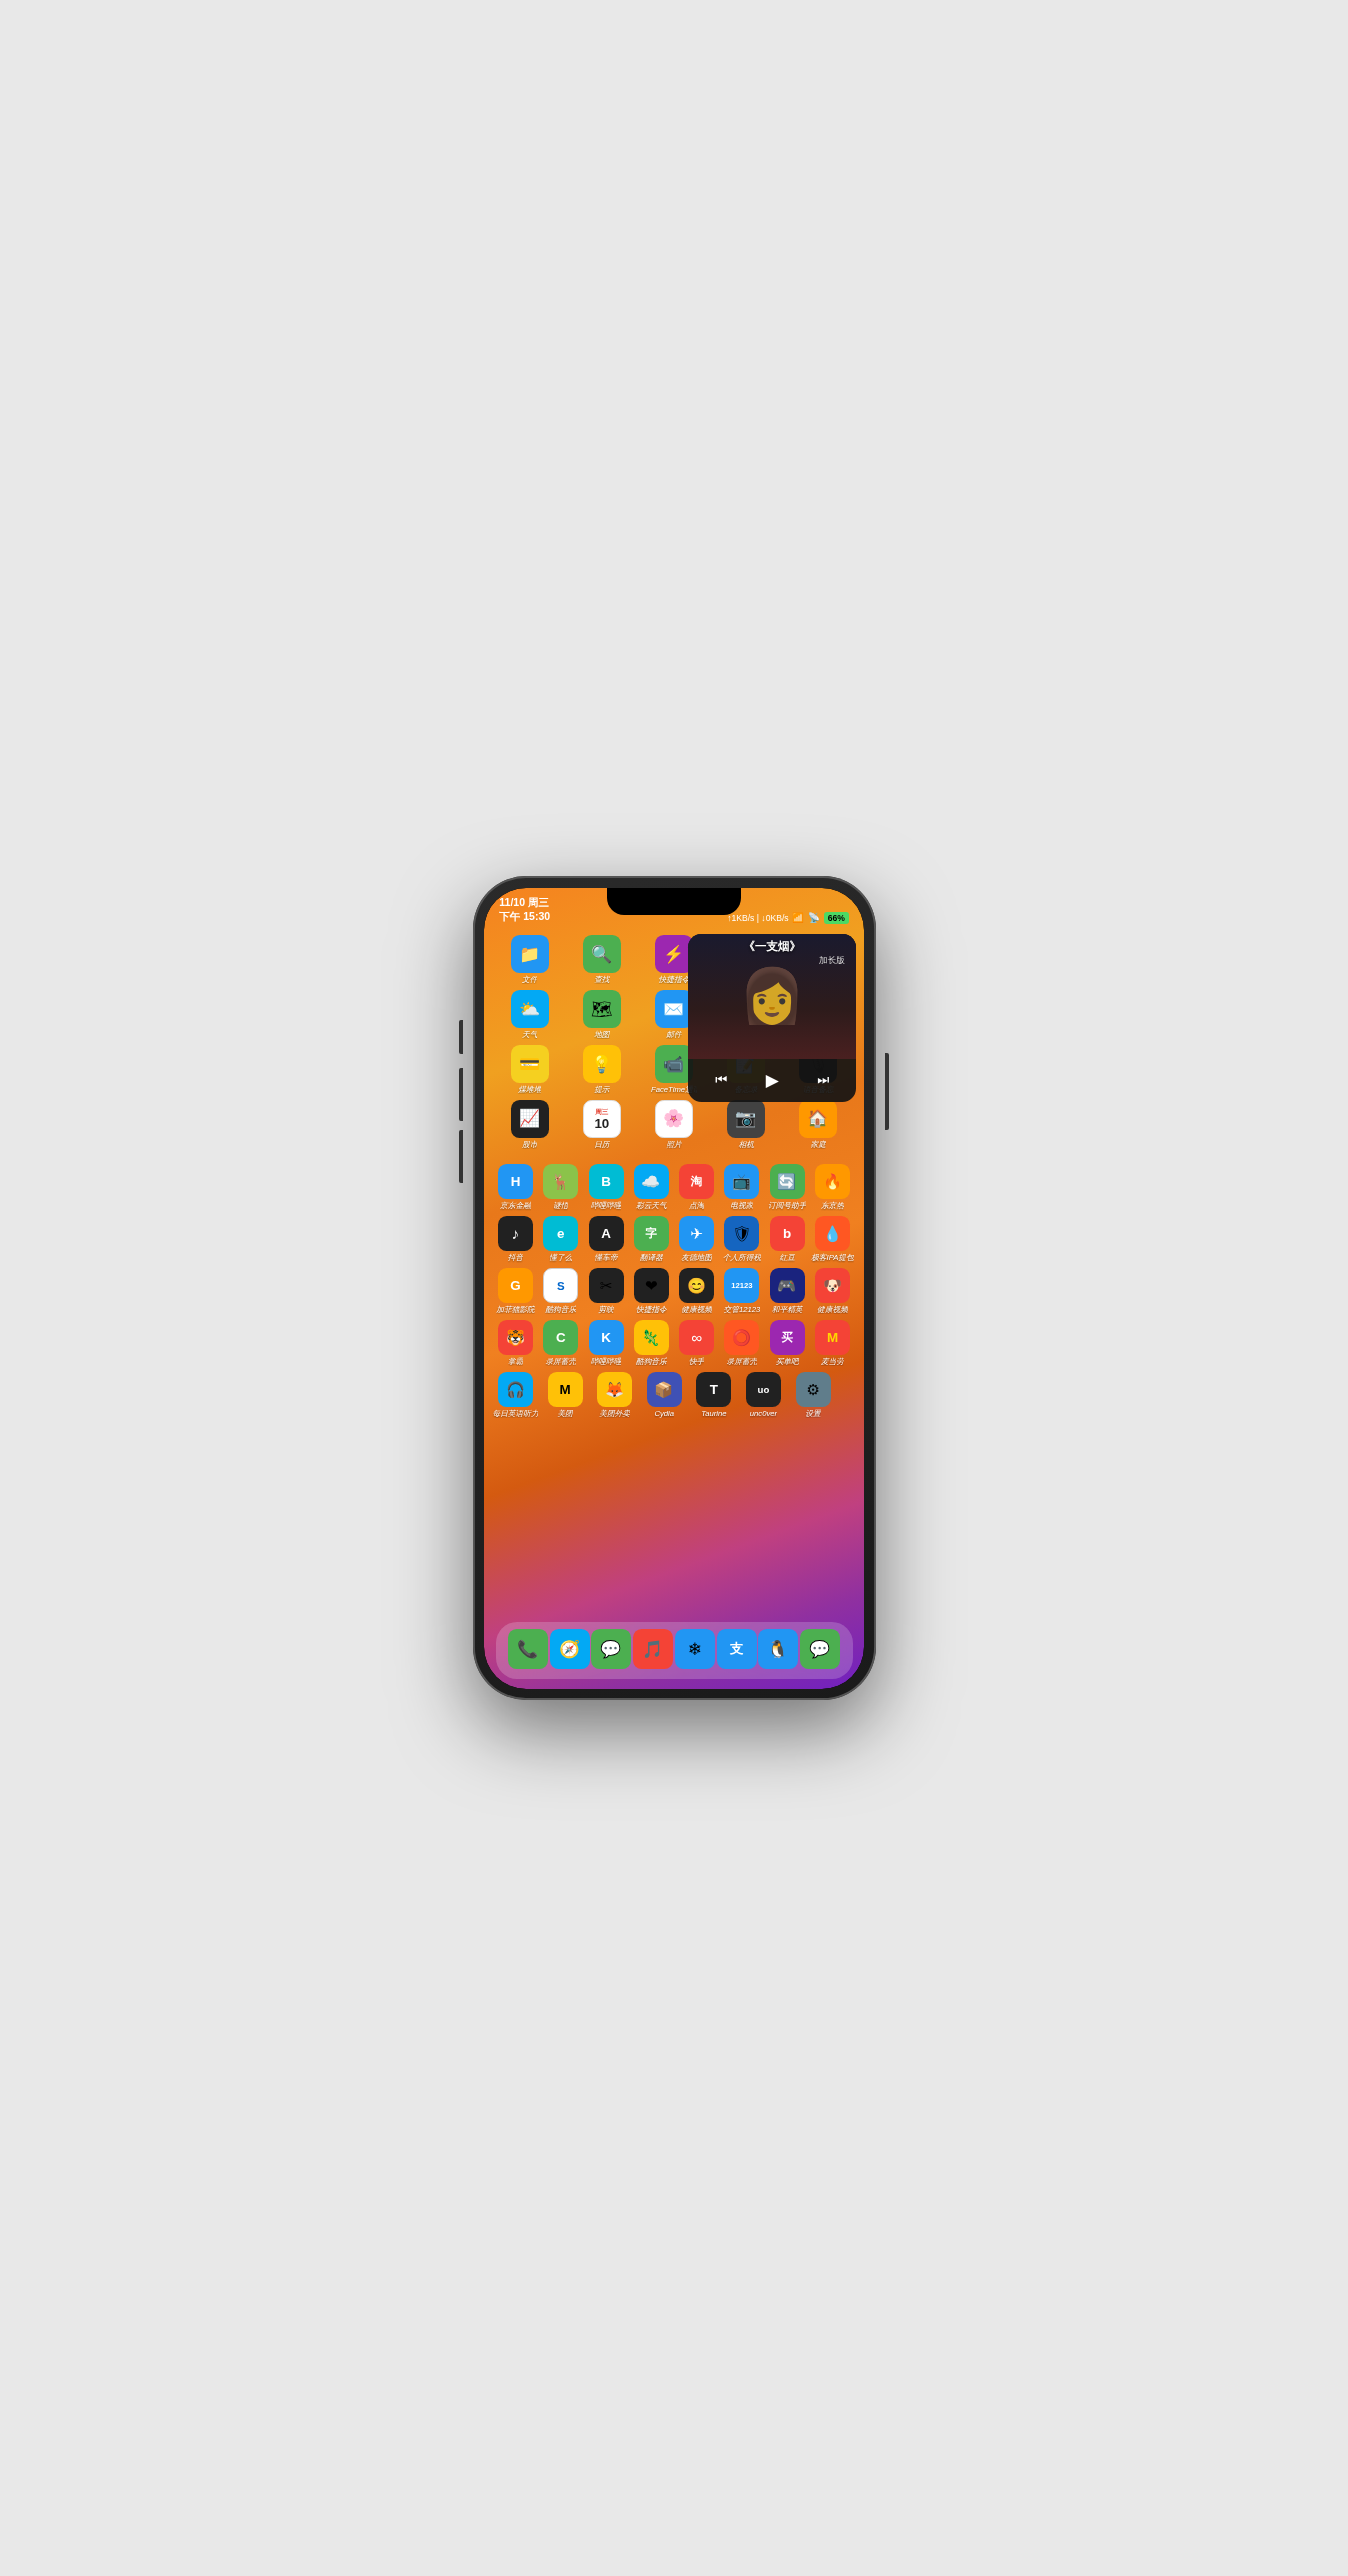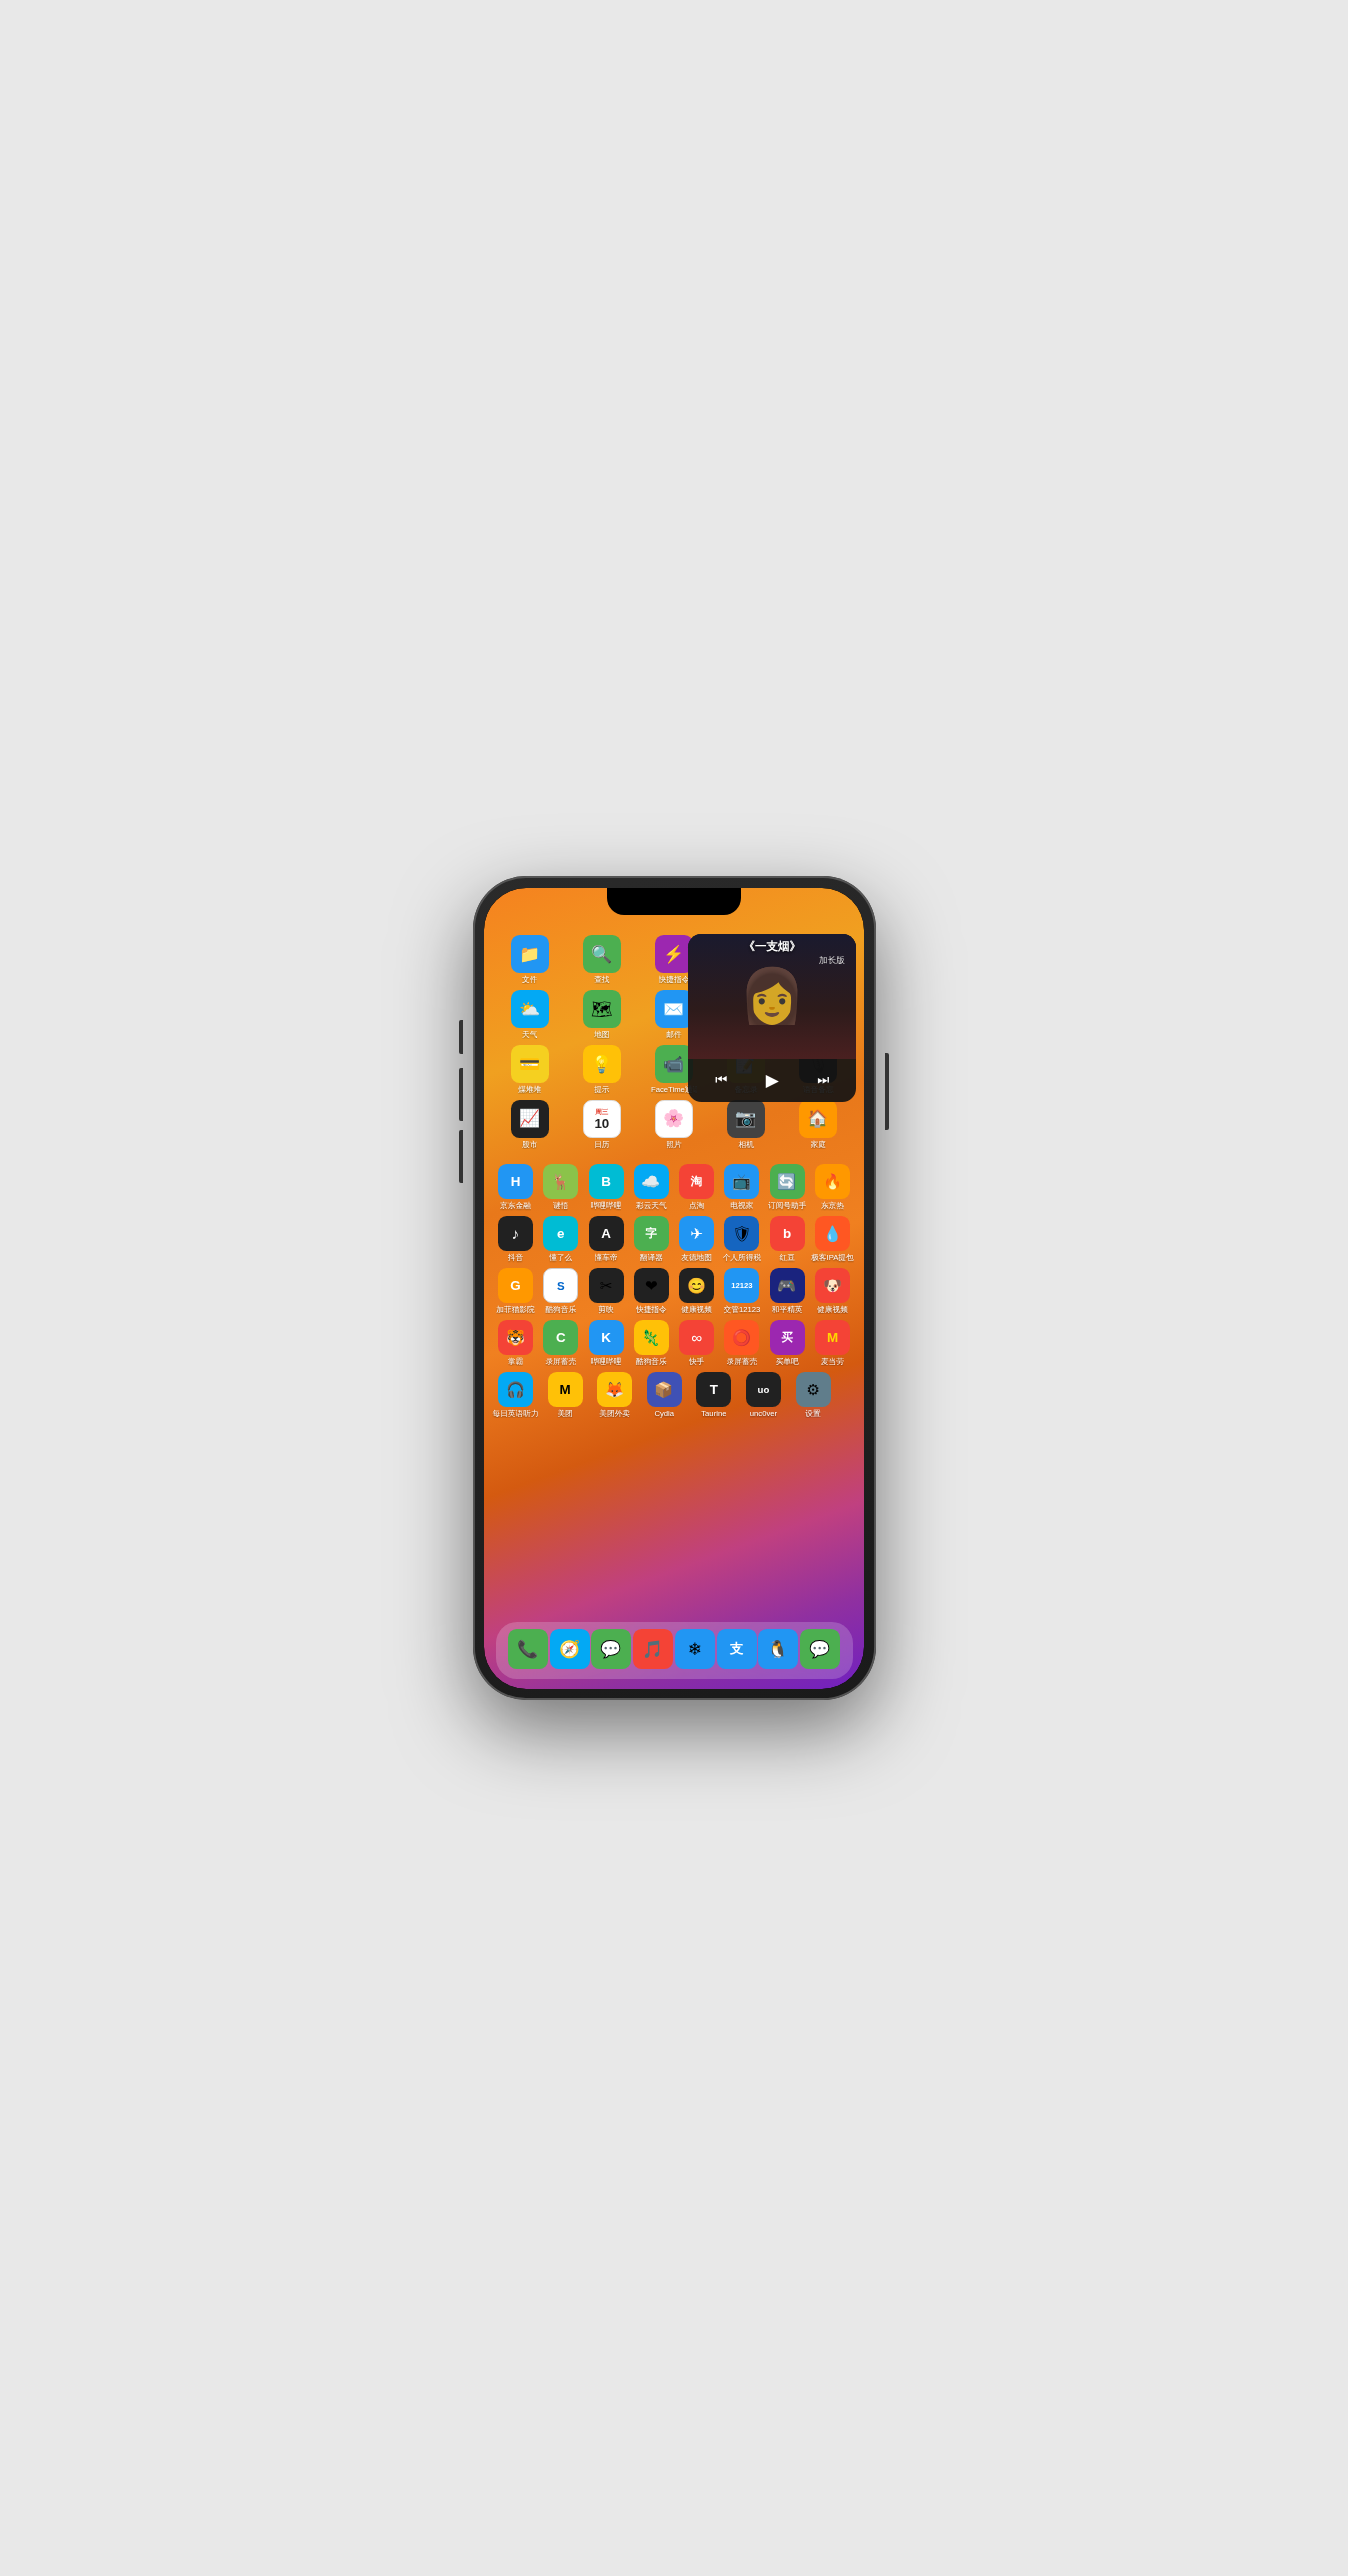--- a/index.html
+++ b/index.html
@@ -129,20 +129,21 @@
     }
     .app-icon-label {
       color: #fff;
       font-size: 7.7px;
       text-align: center;
       text-shadow: 0 1px 1.9px rgba(0,0,0,0.5);
       line-height: 1.2;
       max-width: 46px;
       overflow: hidden;
       white-space: nowrap;
+      font-style: italic;
     }
 
     
     .media-overlay {
       position: absolute;
       top: 46px;
       right: 7.7px;
       width: 168px;
       height: 168px;
       background: rgba(20,20,20,0.92);
@@ -239,20 +240,32 @@
 <div class="phone-outer">
   <div class="btn-left-top"></div>
   <div class="btn-left-mid1"></div>
   <div class="btn-left-mid2"></div>
   <div class="btn-right"></div>
 
   <div class="phone-inner">
     <div class="screen">
       <div class="notch"></div>
 
+      <div class="status-bar">
+        <div class="status-time">
+          <div>11/10 周三</div>
+          <div>下午 15:30</div>
+        </div>
+        <div class="status-right">
+          <div class="status-net">↑1KB/s | ↓0KB/s</div>
+          <span>📶</span>
+          <span>📡</span>
+          <span class="battery">66%</span>
+        </div>
+      </div>
 
       <div class="home-content">
 
         <div class="app-row">
           <div class="app-icon">
             <div class="app-icon-img bg-blue">📁</div>
             <span class="app-icon-label">文件</span>
           </div>
           <div class="app-icon">
             <div class="app-icon-img bg-green">🔍</div>

